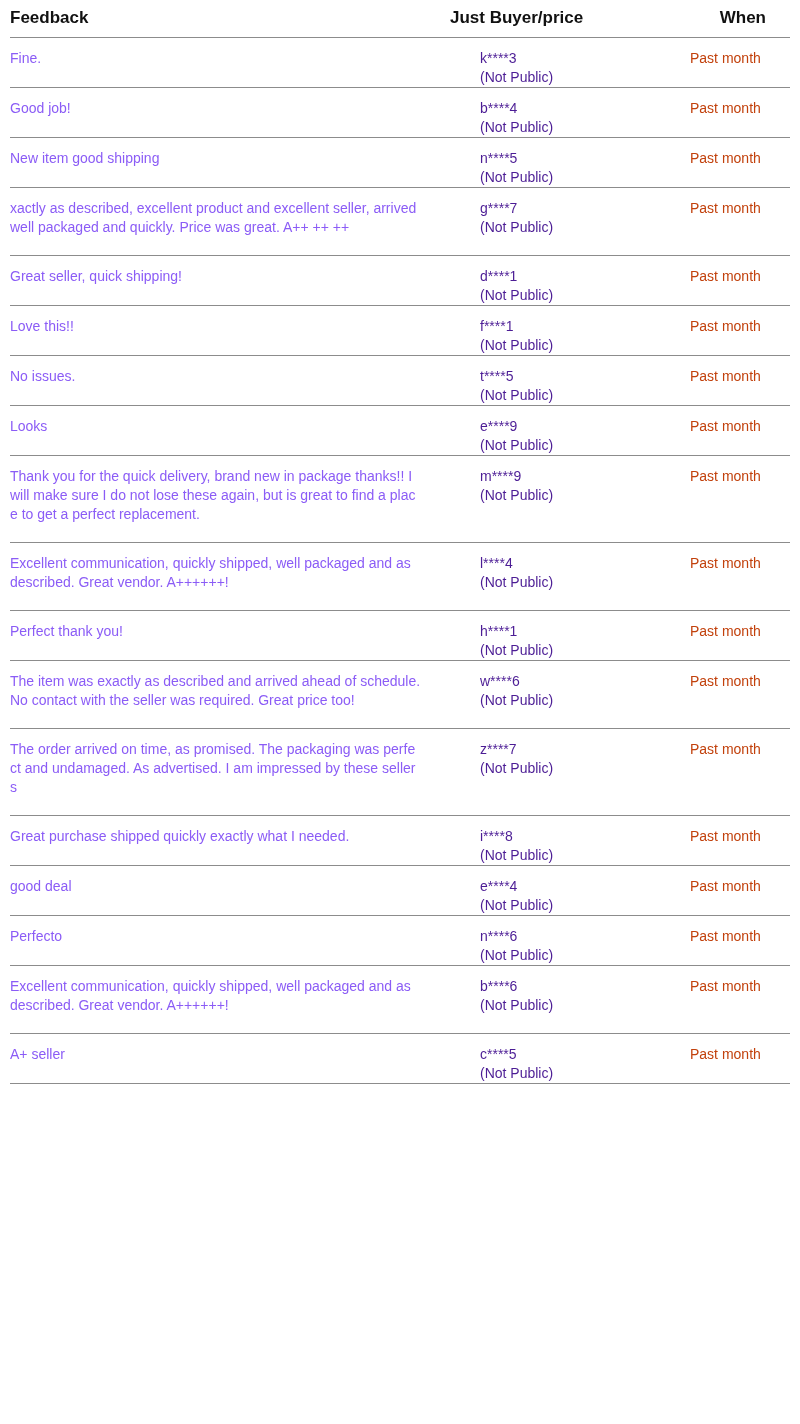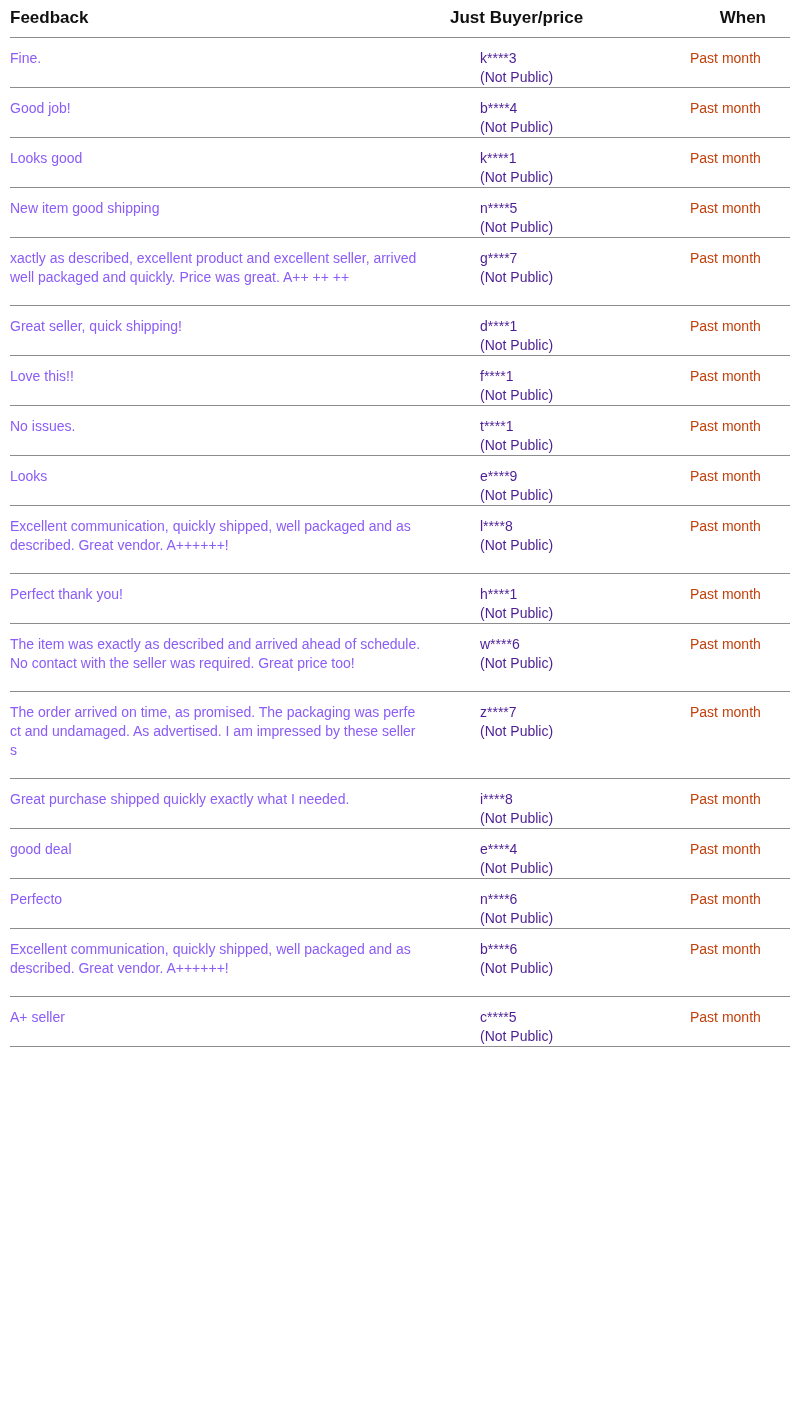--- a/index.html
+++ b/index.html
@@ -86,28 +86,20 @@
           </tr>
           <tr>
             <td class="c-feedback">Good job!</td>
             <td class="c-buyer">
               <div>b****4</div>
               <div>(Not Public)</div>
             </td>
             <td class="c-when">Past month</td>
           </tr>
           <tr>
-            <td class="c-feedback">Looks good</td>
-            <td class="c-buyer">
-              <div>k****1</div>
-              <div>(Not Public)</div>
-            </td>
-            <td class="c-when">Past month</td>
-          </tr>
-          <tr>
             <td class="c-feedback">New item good shipping</td>
             <td class="c-buyer">
               <div>n****5</div>
               <div>(Not Public)</div>
             </td>
             <td class="c-when">Past month</td>
           </tr>
           <tr>
             <td class="c-feedback">xactly as described, excellent product and excellent seller, arrived well packaged and quickly. Price was great. A++ ++ ++</td>
             <td class="c-buyer">
@@ -128,37 +120,45 @@
             <td class="c-feedback">Love this!!</td>
             <td class="c-buyer">
               <div>f****1</div>
               <div>(Not Public)</div>
             </td>
             <td class="c-when">Past month</td>
           </tr>
           <tr>
             <td class="c-feedback">No issues.</td>
             <td class="c-buyer">
-              <div>t****1</div>
+              <div>t****5</div>
               <div>(Not Public)</div>
             </td>
             <td class="c-when">Past month</td>
           </tr>
           <tr>
             <td class="c-feedback">Looks</td>
             <td class="c-buyer">
               <div>e****9</div>
               <div>(Not Public)</div>
             </td>
             <td class="c-when">Past month</td>
           </tr>
           <tr>
+            <td class="c-feedback">Thank you for the quick delivery, brand new in package thanks!! I will make sure I do not lose these again, but is great to find a place to get a perfect replacement.</td>
+            <td class="c-buyer">
+              <div>m****9</div>
+              <div>(Not Public)</div>
+            </td>
+            <td class="c-when">Past month</td>
+          </tr>
+          <tr>
             <td class="c-feedback">Excellent communication, quickly shipped, well packaged and as described. Great vendor. A++++++!</td>
             <td class="c-buyer">
-              <div>l****8</div>
+              <div>l****4</div>
               <div>(Not Public)</div>
             </td>
             <td class="c-when">Past month</td>
           </tr>
           <tr>
             <td class="c-feedback">Perfect thank you!</td>
             <td class="c-buyer">
               <div>h****1</div>
               <div>(Not Public)</div>
             </td>

